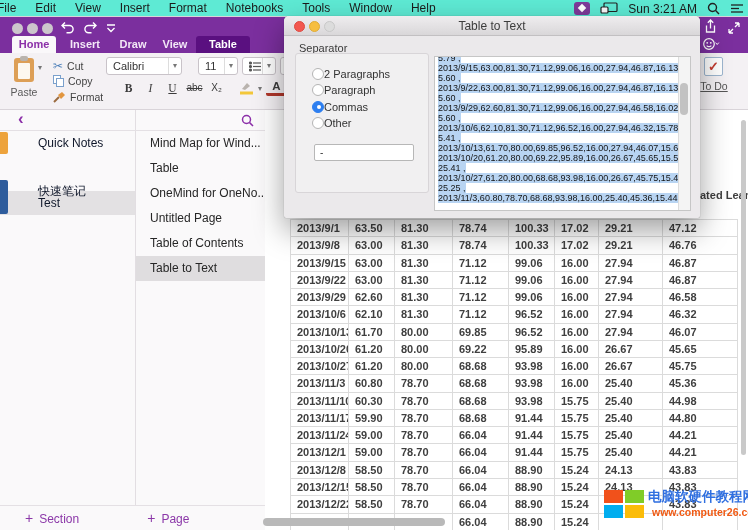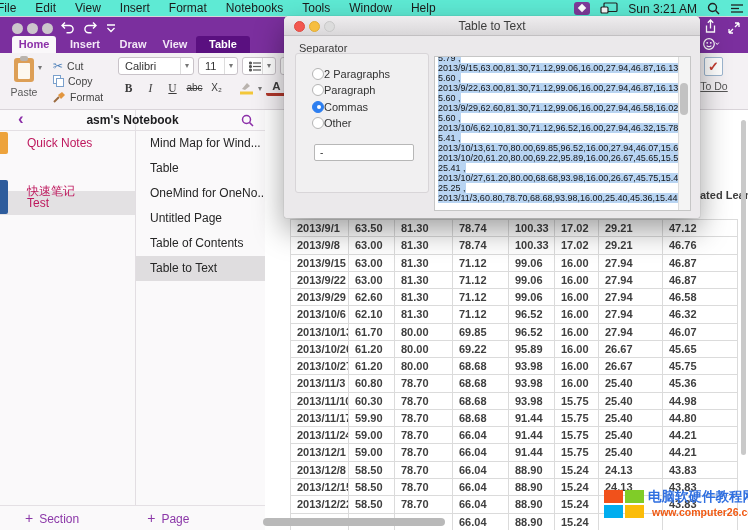--- a/index.html
+++ b/index.html
@@ -46,22 +46,22 @@
   .todo-box{position:absolute;left:704px;top:4px;width:19px;height:19px;background:#fff;border:1px solid #9db6cf;
             border-radius:2px;text-align:center;line-height:17px;font-size:13px;font-weight:bold;color:#c43c30;}
   .todo-label{position:absolute;left:696px;top:27px;width:36px;text-align:center;font-size:10.5px;color:#555;text-decoration:underline;}
 
   
   .leftpane{left:0;top:110px;width:265px;height:420px;background:#faf9fa;}
   .vdiv{width:1px;background:#e2dee2;}
   .nav-header{left:0;top:110px;width:265px;height:21px;display:flex;align-items:center;}
   .nav-title{position:absolute;left:0;width:265px;text-align:center;font-size:12px;font-weight:bold;color:#1d1d1f;}
   .backchev{position:absolute;left:18px;top:-1px;font-size:17px;color:#8b2fa8;font-weight:bold;}
-  .srow{position:absolute;left:0;width:135px;height:24px;line-height:24px;font-size:12px;color:#be185d;
-        padding-left:27px;cursor:default;}
+  .srow{position:absolute;left:0;width:135px;height:24px;line-height:24px;font-size:12px;color:#0f172a;
+        padding-left:38px;cursor:default;}
   .srow.sel{background:#e3e1e3;margin-top:36px;}
   .chip{position:absolute;left:0;top:1px;width:8px;height:22px;border-radius:0 2px 2px 0;}
   .prow{position:absolute;left:136px;width:129px;height:25px;line-height:25px;font-size:12px;color:#262626;
         padding-left:14px;white-space:nowrap;overflow:hidden;cursor:default;}
   .prow.sel{background:#dfdddf;}
   .sfooter{left:0;top:505px;width:265px;height:25px;background:#faf9fa;border-top:1px solid #e4e0e4;
            font-size:12px;color:#8b37a8;display:flex;align-items:center;}
   .plus{font-size:14px;margin-right:6px;font-weight:400;}
 
   
@@ -218,21 +218,21 @@
     <div class="smallbtn" style="left:53px;top:38px;">
       <span>
         <svg width="13" height="12" viewBox="0 0 13 12">
             <path d="M1 11 L6 6" stroke="#9a6b3f" stroke-width="2"></path>
             <path d="M5 4 L9 1 L12 4 L8 8 Z" fill="#e2963f"></path>
           </svg>
       </span>
       <span>Format</span>
     </div>
 
-    <div class="combo" style="left:118px;width:76px;">
+    <div class="combo" style="left:106px;width:76px;">
       <span>Calibri</span>
         <span class="caret">▾</span>
     </div>
     <div class="combo" style="left:198px;width:40px;">
       <span>11</span>
         <span class="caret">▾</span>
     </div>
     <div class="combo" style="left:242px;width:34px;">
       <svg width="13" height="11" viewBox="0 0 13 11">
           <g stroke="#555" stroke-width="1.2">
@@ -274,21 +274,20 @@
     <div class="todo-box">✓</div>
     <div class="todo-label">To Do</div>
   </div>
 
   <div class="abs leftpane"></div>
   <div class="abs vdiv" style="left:135px;top:110px;height:420px;"></div>
   <div class="abs vdiv" style="left:265px;top:110px;height:420px;"></div>
 
   <div class="abs nav-header" style="border-bottom:1px solid #e4e0e4;">
     <span class="backchev">‹</span>
-    <span class="nav-title">asm's Notebook</span>
     <span class="abs" style="left:241px;top:4px;">
       <svg width="13" height="13" viewBox="0 0 13 13">
           <circle cx="5.5" cy="5.5" r="4" fill="none" stroke="#8b2fa8" stroke-width="1.5"></circle>
           <line x1="8.6" y1="8.6" x2="12" y2="12" stroke="#8b2fa8" stroke-width="1.5"></line>
         </svg>
     </span>
   </div>
 
   <div id="sections">
       <div class="srow abs" style="top: 131px;"><span class="chip" style="background: rgb(237, 163, 60);"></span><span>Quick Notes</span></div>

